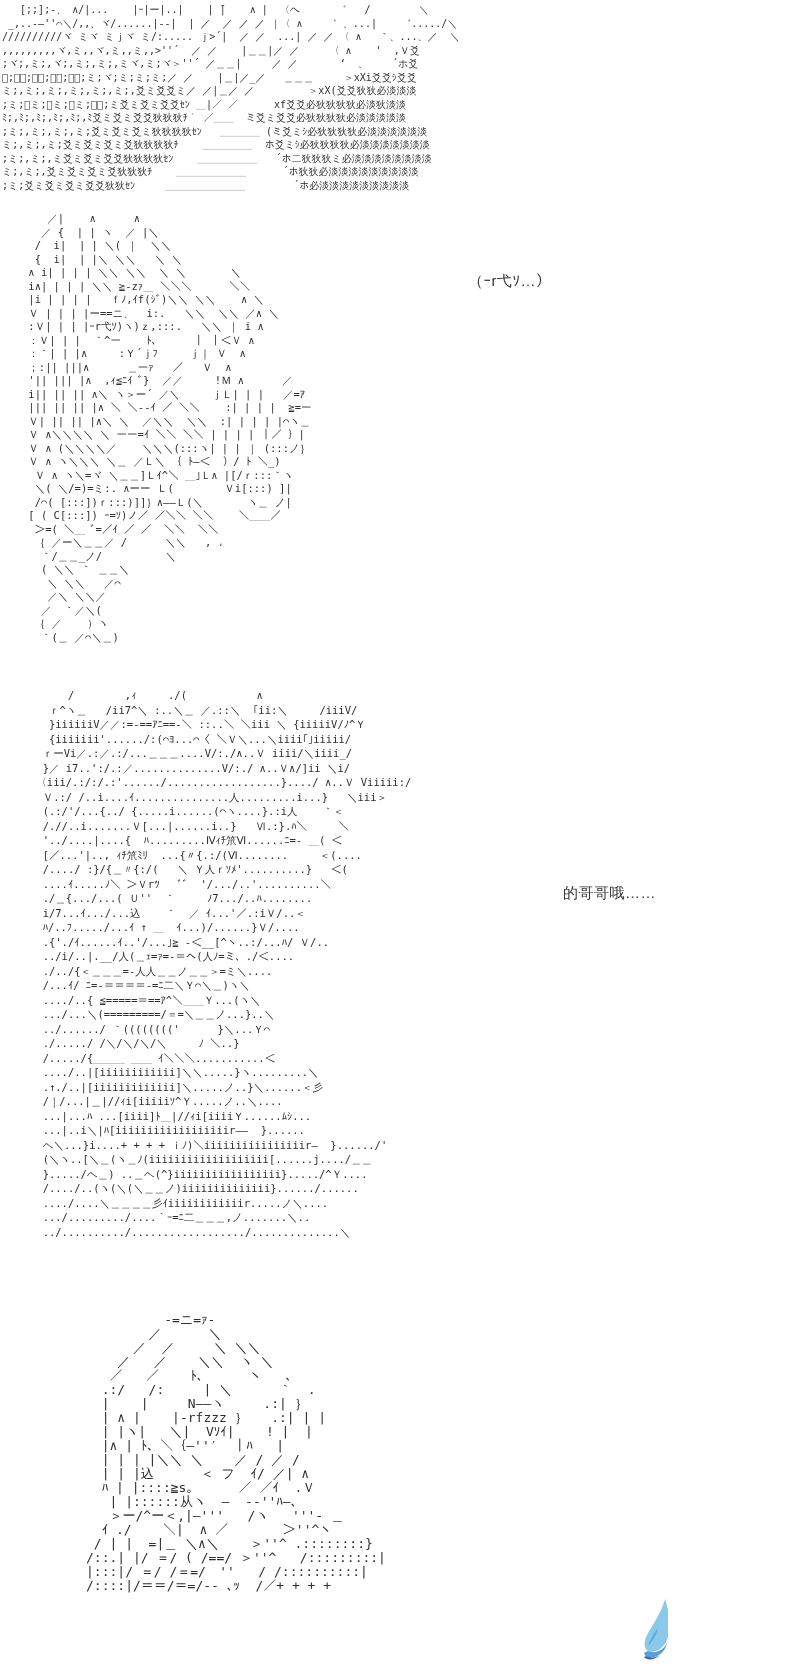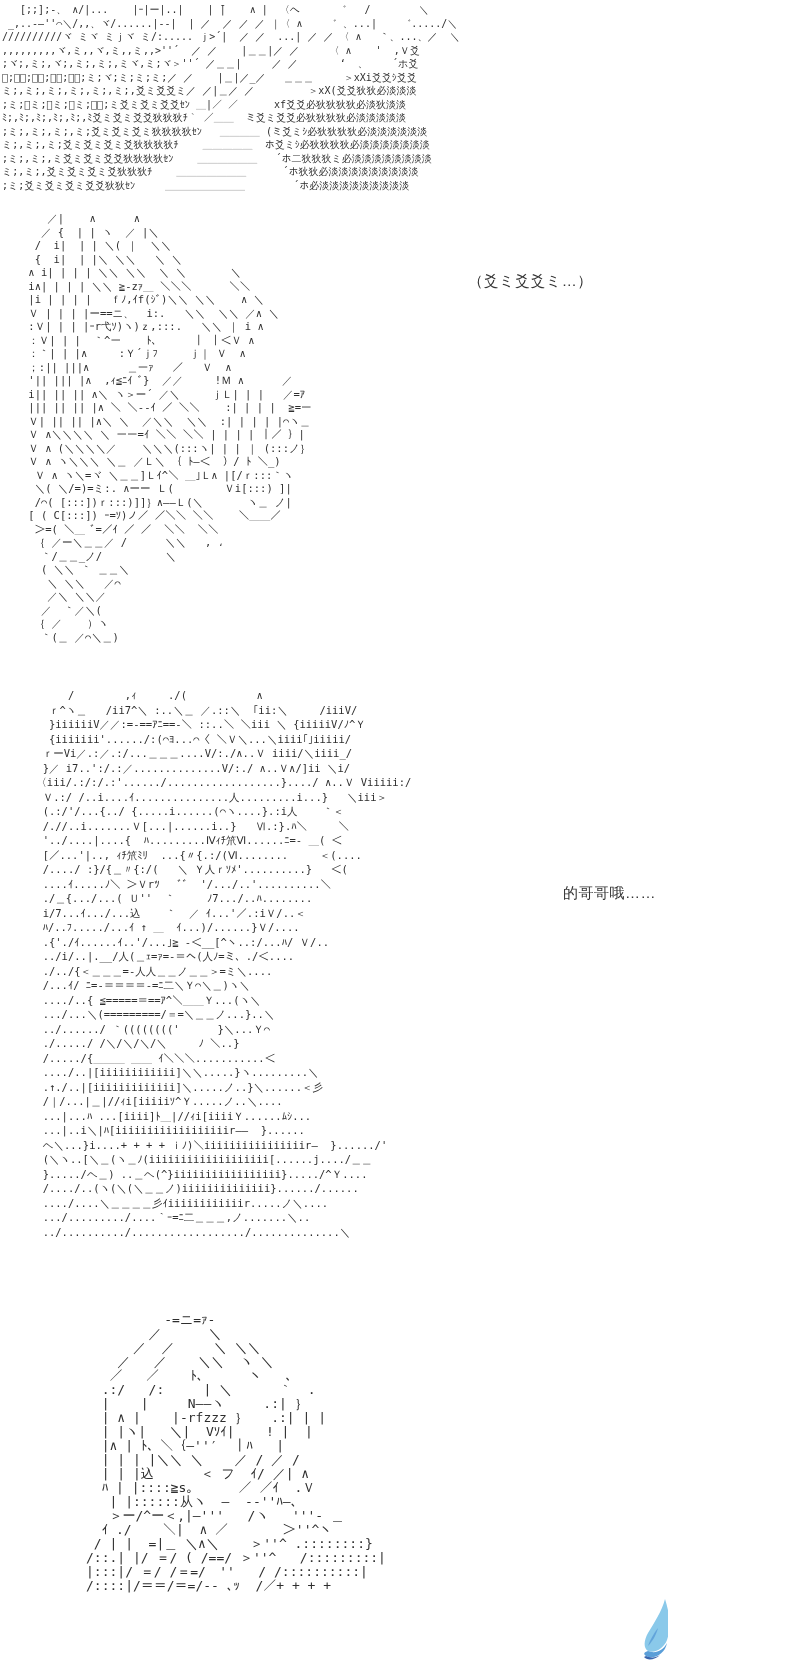--- a/index.html
+++ b/index.html
@@ -98,21 +98,21 @@
   ＞=( ＼＿ ﾞ=／ｲ ／ ／  ＼＼  ＼＼
   ｛ ／ー＼＿＿／ /      ＼＼   , ،
    ｀/＿＿_ノ/          ＼
    ( ＼＼ ｀ ＿＿＼
     ＼ ＼＼   ／⌒
     ／＼ ＼＼／
    ／  ｀／＼(
   ｛ ／    ）ヽ
    ｀(＿ ／⌒＼＿)</pre>
 
-  <div class="dialogue scene-label">（爻ミ爻爻ミ…）</div>
+  <div class="dialogue scene-label">（ｰr弋ｿ…）</div>
 
 
   <pre class="aa aa-crowd">      /        ,ｨ     ./(           ∧
    ｒ^ヽ＿   /ii7^＼ :..＼＿ ／.::＼  ｢ii:＼     /iiiV/
    }iiiiiiV／／:=-==ｱﾆ==-＼ ::..＼ ＼iii ＼ {iiiiiV/ﾉ^Ｙ
    {iiiiiii'....../:(⌒ﾖ...⌒〈 ＼Ｖ＼...＼iiii｢｣iiiii/
   ｒーVi／.:／.:/...＿＿＿....V/:./∧..Ｖ iiii/＼iiii_/
   }／ i7..':/.:／..............V/:./ ∧..Ｖ∧/]ii ＼i/
  〈iii/.:/:/.:'....../..................}..../ ∧..Ｖ Viiiii:/
   Ｖ.:/ /..i....ｲ...............人.........i...}   ＼iii＞

